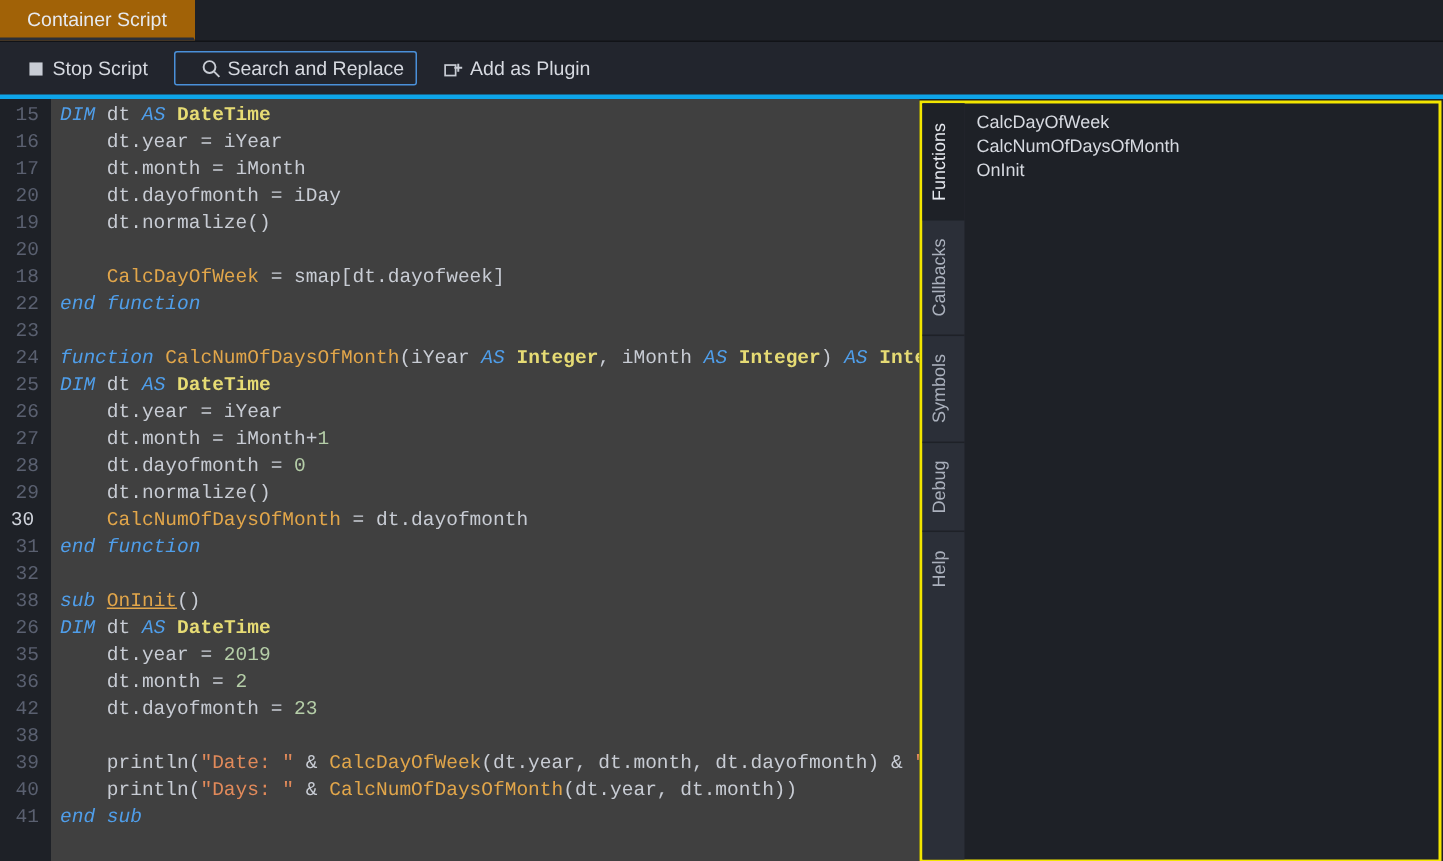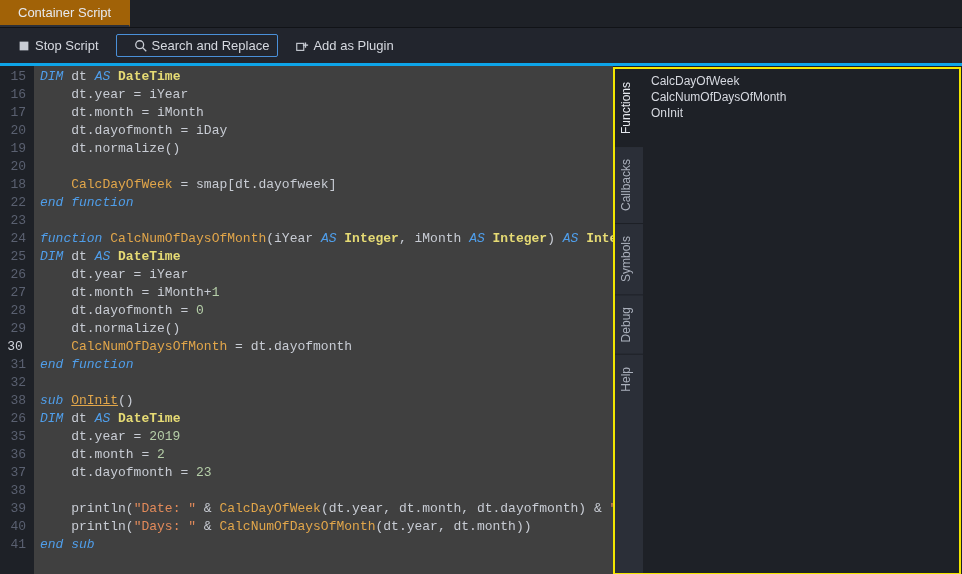--- a/index.html
+++ b/index.html
@@ -170,21 +170,21 @@
         <div class="ln">27</div>
         <div class="ln">28</div>
         <div class="ln">29</div>
         <div class="ln cur">30</div>
         <div class="ln">31</div>
         <div class="ln">32</div>
         <div class="ln">38</div>
         <div class="ln">26</div>
         <div class="ln">35</div>
         <div class="ln">36</div>
-        <div class="ln">37</div>
+        <div class="ln">42</div>
         <div class="ln">38</div>
         <div class="ln">39</div>
         <div class="ln">40</div>
         <div class="ln">41</div>
       </div>
     <div class="code" id="code"><div class="line"><span class="kw">DIM</span><span class="op"> dt </span><span class="kw">AS</span><span class="op"> </span><span class="type">DateTime</span></div><div class="line"><span class="op">    dt.year = iYear</span></div><div class="line"><span class="op">    dt.month = iMonth</span></div><div class="line"><span class="op">    dt.dayofmonth = iDay</span></div><div class="line"><span class="op">    dt.normalize()</span></div><div class="line">&nbsp;</div><div class="line"><span class="op">    </span><span class="fn">CalcDayOfWeek</span><span class="op"> = smap[dt.dayofweek]</span></div><div class="line"><span class="kw">end</span><span class="op"> </span><span class="kw">function</span></div><div class="line">&nbsp;</div><div class="line"><span class="kw">function</span><span class="op"> </span><span class="fn">CalcNumOfDaysOfMonth</span><span class="op">(iYear </span><span class="kw">AS</span><span class="op"> </span><span class="type">Integer</span><span class="op">, iMonth </span><span class="kw">AS</span><span class="op"> </span><span class="type">Integer</span><span class="op">) </span><span class="kw">AS</span><span class="op"> </span><span class="type">Integer</span></div><div class="line"><span class="kw">DIM</span><span class="op"> dt </span><span class="kw">AS</span><span class="op"> </span><span class="type">DateTime</span></div><div class="line"><span class="op">    dt.year = iYear</span></div><div class="line"><span class="op">    dt.month = iMonth+</span><span class="num">1</span></div><div class="line"><span class="op">    dt.dayofmonth = </span><span class="num">0</span></div><div class="line"><span class="op">    dt.normalize()</span></div><div class="line"><span class="op">    </span><span class="fn">CalcNumOfDaysOfMonth</span><span class="op"> = dt.dayofmonth</span></div><div class="line"><span class="kw">end</span><span class="op"> </span><span class="kw">function</span></div><div class="line">&nbsp;</div><div class="line"><span class="kw">sub</span><span class="op"> </span><span class="fn underline">OnInit</span><span class="op">()</span></div><div class="line"><span class="kw">DIM</span><span class="op"> dt </span><span class="kw">AS</span><span class="op"> </span><span class="type">DateTime</span></div><div class="line"><span class="op">    dt.year = </span><span class="num">2019</span></div><div class="line"><span class="op">    dt.month = </span><span class="num">2</span></div><div class="line"><span class="op">    dt.dayofmonth = </span><span class="num">23</span></div><div class="line">&nbsp;</div><div class="line"><span class="op">    println(</span><span class="str">"Date: "</span><span class="op"> &amp; </span><span class="fn">CalcDayOfWeek</span><span class="op">(dt.year, dt.month, dt.dayofmonth) &amp; </span><span class="str">", "</span></div><div class="line"><span class="op">    println(</span><span class="str">"Days: "</span><span class="op"> &amp; </span><span class="fn">CalcNumOfDaysOfMonth</span><span class="op">(dt.year, dt.month))</span></div><div class="line"><span class="kw">end</span><span class="op"> </span><span class="kw">sub</span></div></div>
   </div>
   <div class="sidepanel">
     <div class="sidetabs">
       <div class="sidetab active">Functions</div>

